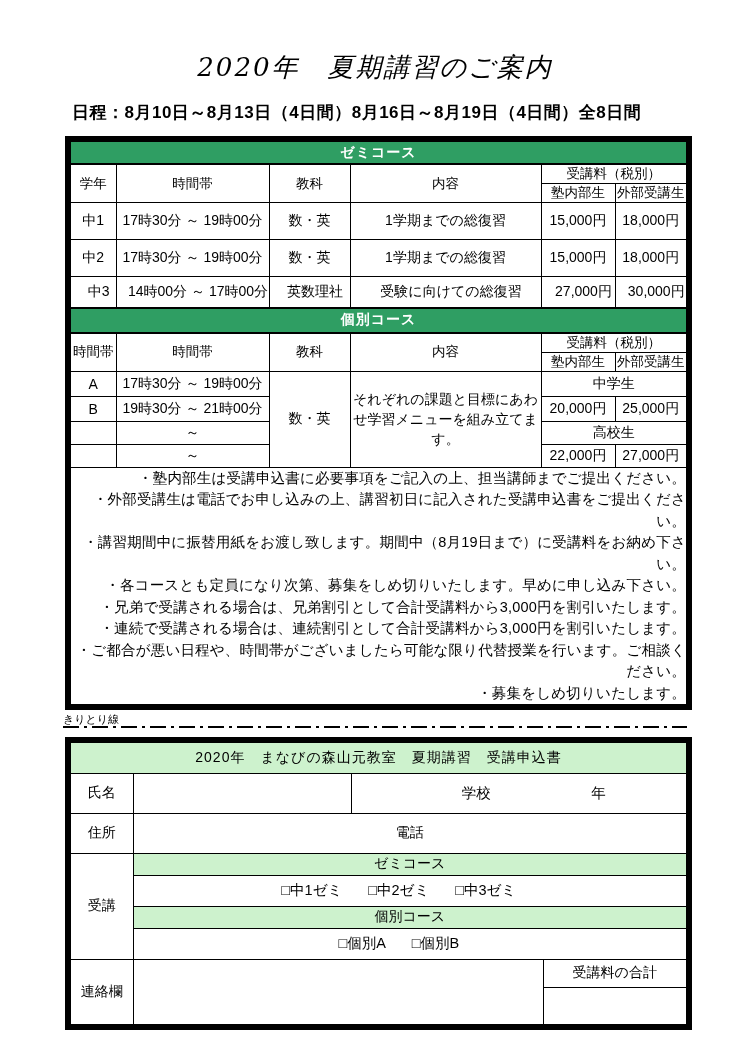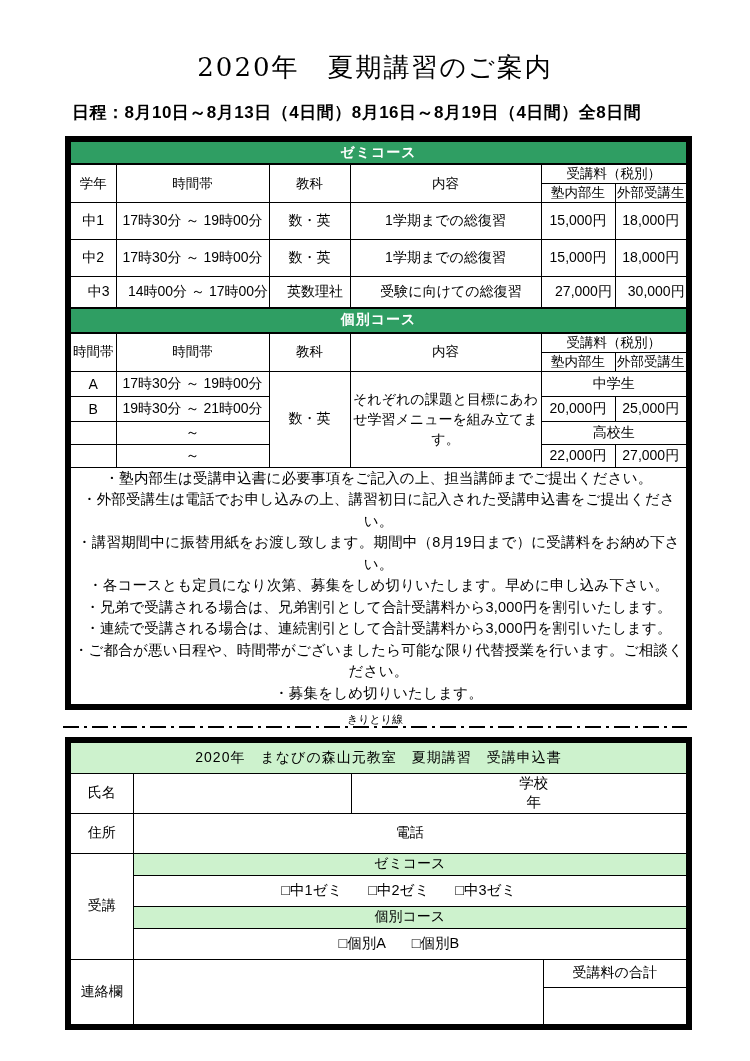--- a/index.html
+++ b/index.html
@@ -6,21 +6,21 @@
   html,body { margin:0; padding:0; }
   body {
     width:750px; height:1061px;
     background:#ffffff; color:#000;
     font-family:"Liberation Sans","DejaVu Sans",sans-serif;
     position:relative; overflow:hidden;
   }
   .doc-title {
     font-family:"DejaVu Serif","Liberation Serif",serif;
     font-weight:normal; font-size:26px; letter-spacing:2px;
-    text-align:center; margin:50px 0 0 0;
+    text-align:center; margin:50px 0 0 0;font-style:italic;
   }
   .schedule {
     font-size:17px; font-weight:bold;
     margin:16px 0 12px 72px; letter-spacing:0.5px;
   }
   table { border-collapse:collapse; table-layout:fixed; }
   .main-table, .form-table {
     width:621px; margin-left:65px;
     border:6px solid #000000;
   }
@@ -41,23 +41,23 @@
   tr.r31 td { height:31px;padding-left:11px; }
   tr.r25 td { height:25px; }
   tr.r23 td { height:23px; }
   .t-left { text-align:left; padding-left:7px; }
   .fee { text-align:right; padding-right:6px; font-size:15px; }
   .time-cell { font-size:15px; }
   .content-cell { text-align:left; padding:2px 5px; line-height:1.45; }
   .notes-cell {
     text-align:left; padding:7px 0 7px 12px; height:172px; vertical-align:top;
   }
-  .note-line { font-size:14.5px; line-height:21.5px; letter-spacing:0.2px; }
+  .note-line { font-size:14.5px; line-height:21.5px; letter-spacing:0.2px;text-align:right; }
   .cut-wrap { margin:3px 63px 0 63px; }
-  .cut-label { text-align:center; font-size:11px; line-height:12px; margin-bottom:1px; }
+  .cut-label { text-align:left; font-size:11px; line-height:12px; margin-bottom:1px; }
   .cut-line {
     height:2px;
     background:repeating-linear-gradient(90deg,
       #000 0 16px, transparent 16px 21px,
       #000 21px 24px, transparent 24px 29px);
   }
   .form-table { margin-top:9px; }
   .form-title-cell {
     background:var(--light-green,#cdf2cd);
     font-size:17px; height:33px; letter-spacing:1px;
@@ -65,21 +65,21 @@
   tr.r40 td { height:40px; }
   .sub-band {
     background:var(--light-green,#cdf2cd);
     font-size:15px; height:22px;
   }
   .cb-row { text-align:left; height:31px; }
   .cb-row .cb { margin-right:22px; font-size:14.5px; }
   .cb-row { padding-left:45px; }
   .school-year {
     display:flex; justify-content:space-around; align-items:center;
-    width:100%; padding:0 30px 0 60px; font-size:14.5px;flex-direction:column;
+    width:100%; padding:0 30px 0 60px; font-size:14.5px;
   }
   .fee-total-cell { height:28px; }
   .fee-total-blank { height:40px; }
   .label-cell { font-size:14.5px;margin-top:20px; }
 </style>
 </head>
 <body>
 
 <h1 class="doc-title">2020年　夏期講習のご案内</h1>
 <div class="schedule">日程：8月10日～8月13日（4日間）8月16日～8月19日（4日間）全8日間</div>

